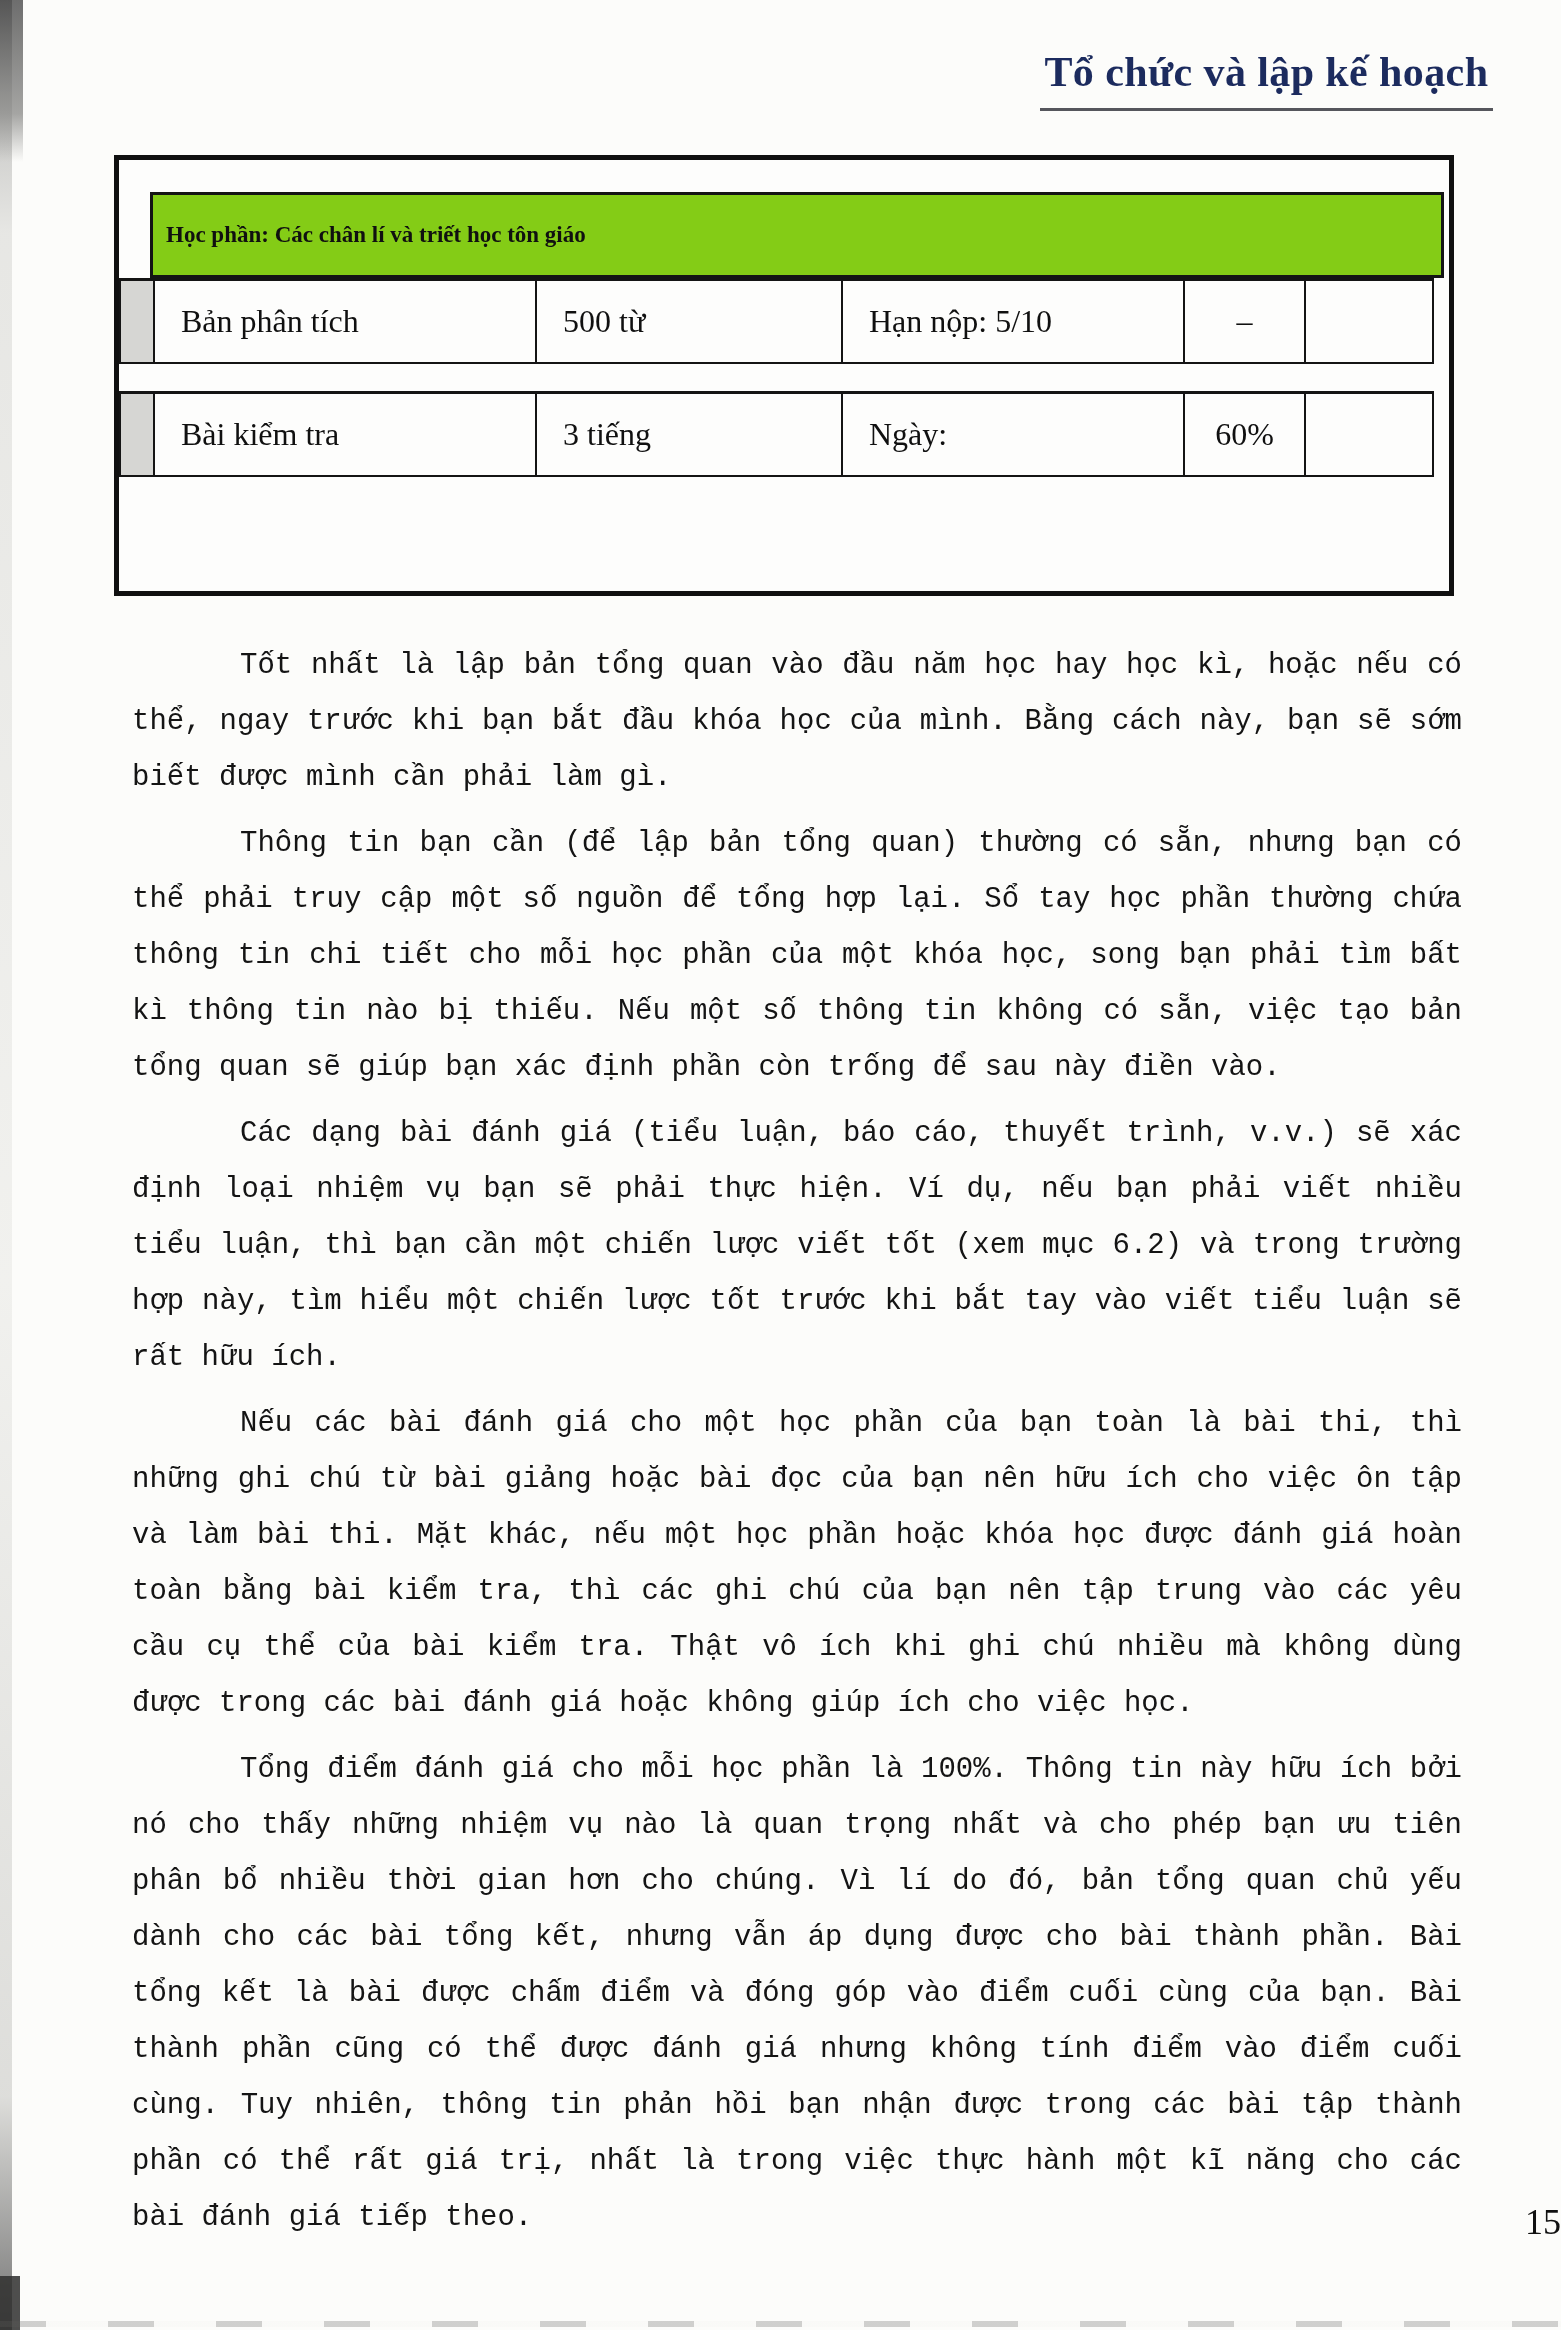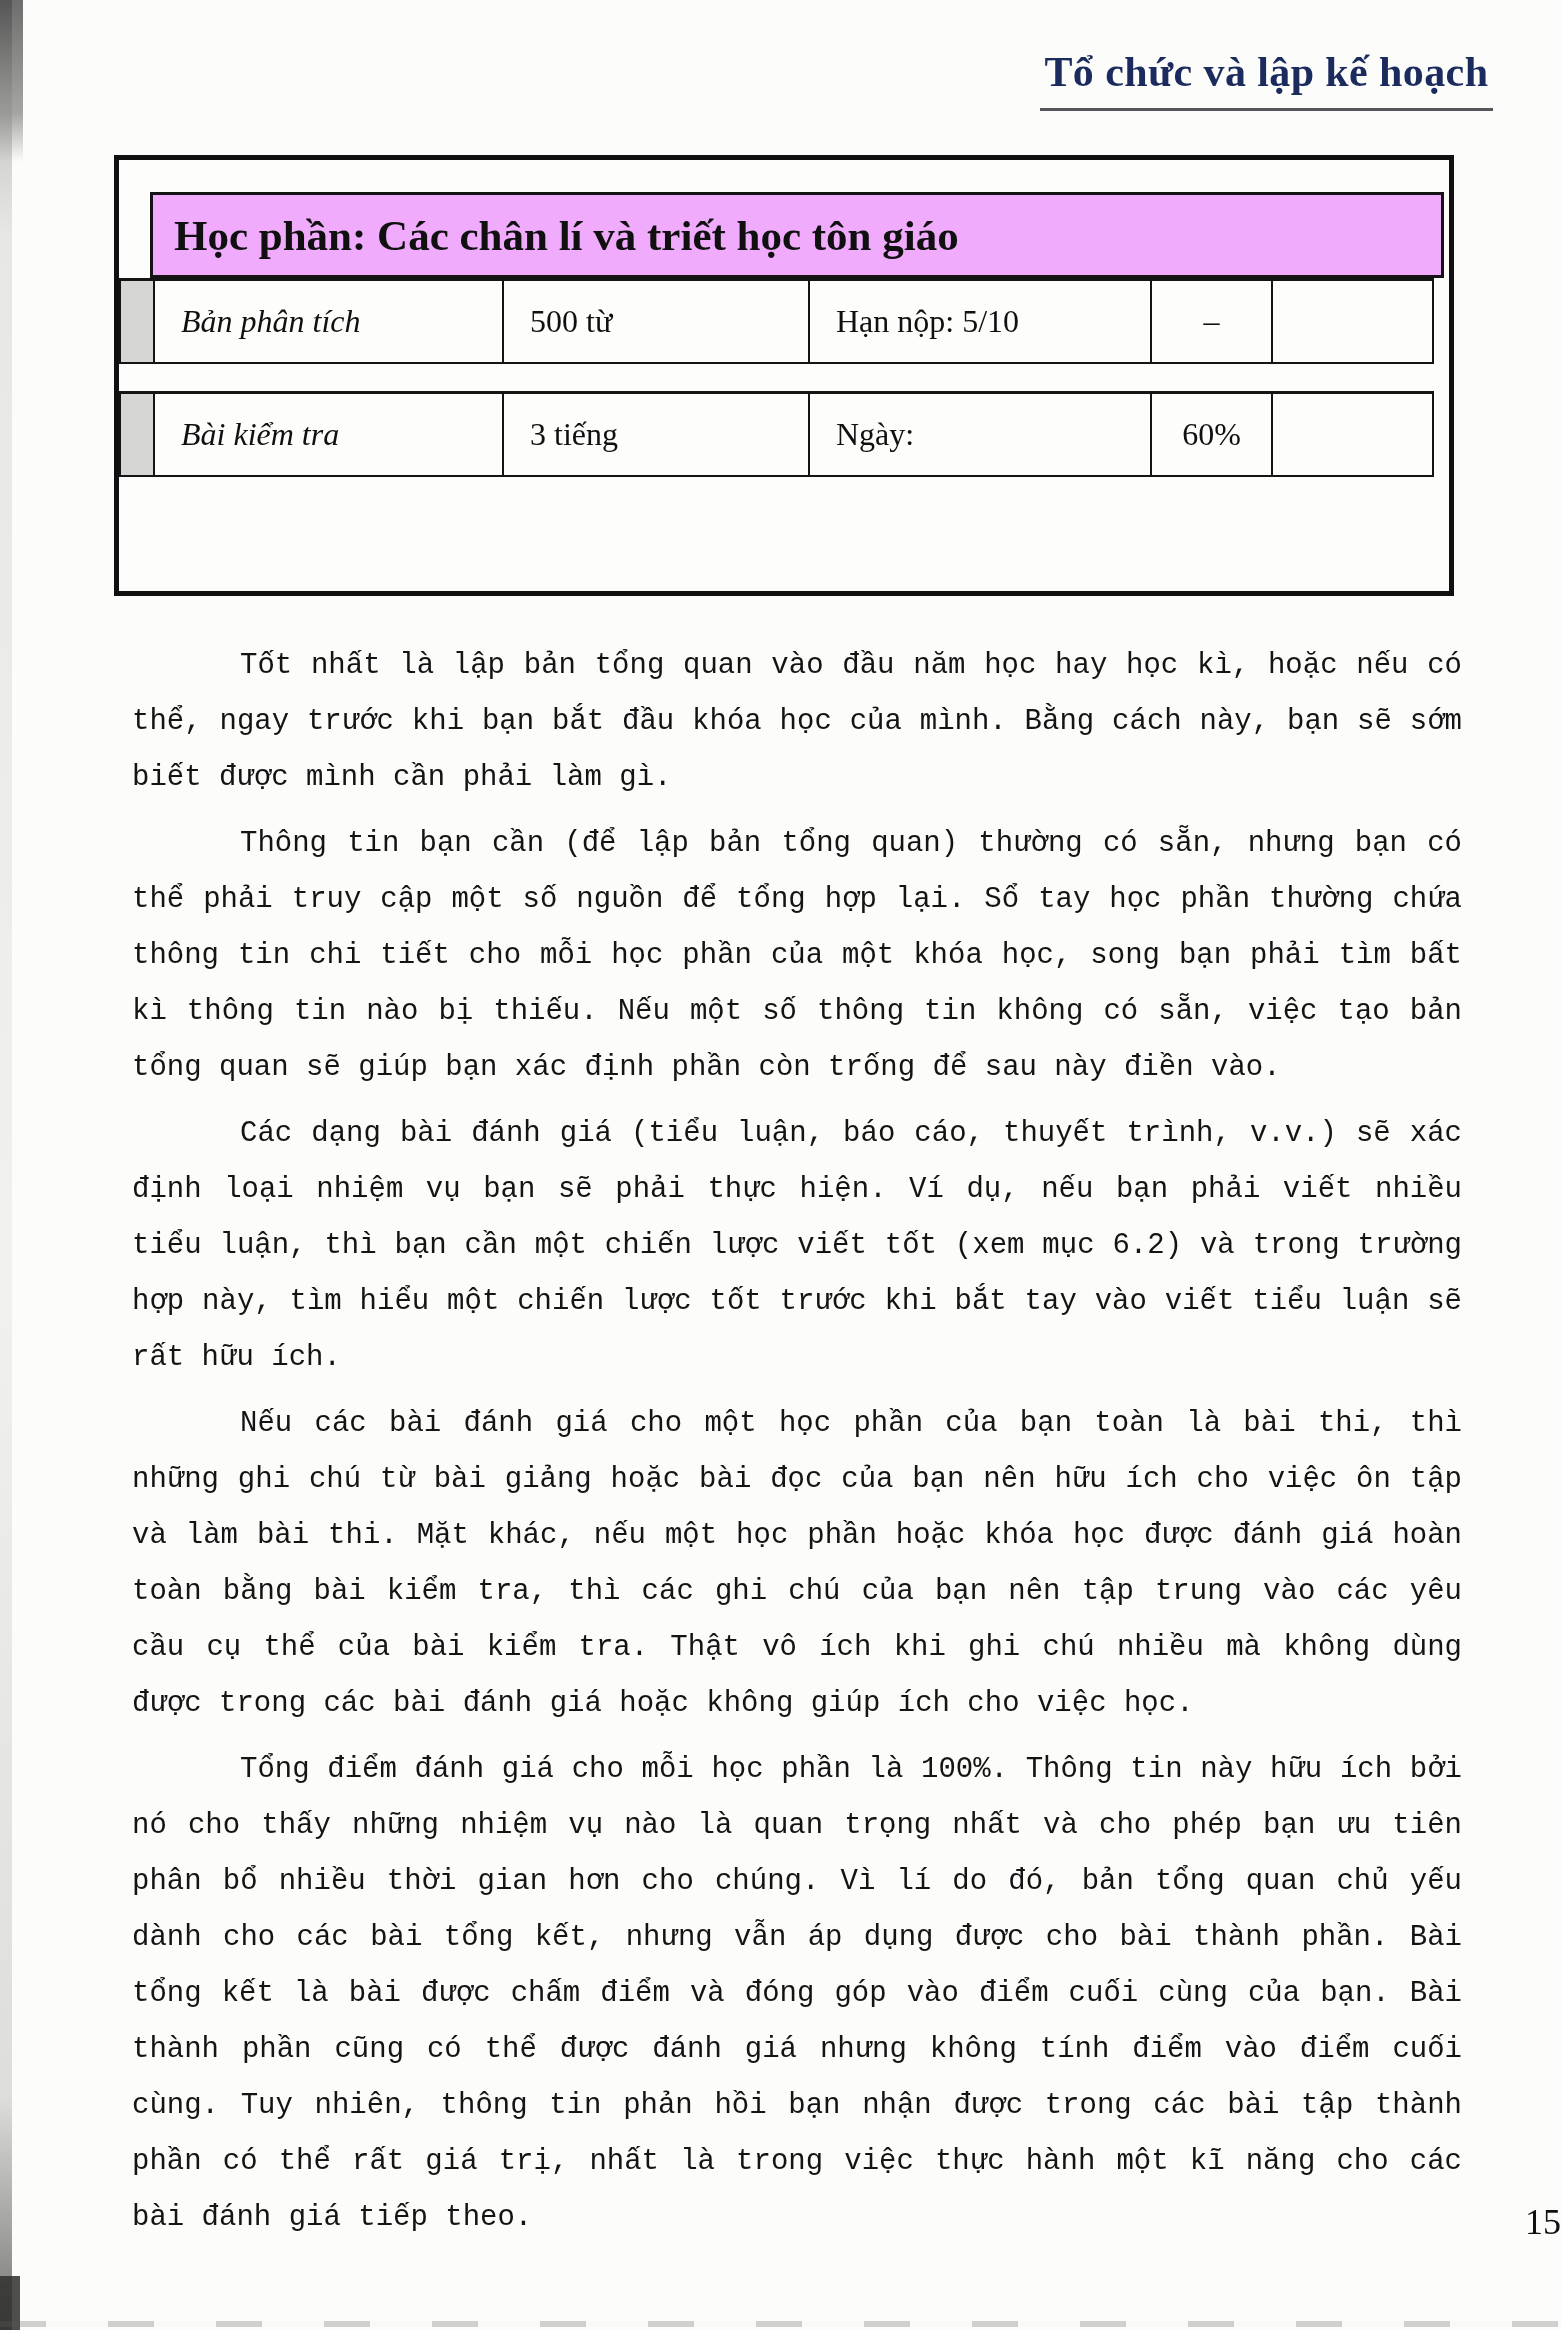--- a/index.html
+++ b/index.html
@@ -38,39 +38,39 @@
     border-bottom:3.1px solid #55565c;
     letter-spacing:0.4px;
   }
   
   .overview-box{
     position:absolute;left:114px;top:155px;width:1330px;height:431px;
     border:5.4px solid #101010;background:#fdfdfc;
   }
   .ov-title{
     margin:32px 4.6px 0 31px;height:80px;
-    background:#f0abfc;border:3.1px solid #141414;
+    background:#84cc16;border:3.1px solid #141414;
     display:flex;align-items:center;
-    padding-left:21px;
-    font-size:43px;font-weight:bold;color:#101010;
+    padding-left:13px;
+    font-size:23px;font-weight:bold;color:#101010;
   }
   .ov-row{
     display:flex;height:81px;margin:0 15.5px 0 0;
     border:2.3px solid #141414;border-top-width:3.1px;
     background:#fdfdfc;
   }
   .ov-row.gap-above{margin-top:27px;}
   .ov-cell{
     display:flex;align-items:center;
     border-right:2.3px solid #141414;
     font-size:32px;color:#101010;
     padding-left:26px;box-sizing:border-box;
   }
   .ov-gutter{width:34px;background:#d6d6d3;padding-left:0;}
-  .ov-name{width:349px;font-style:italic;}
+  .ov-name{width:382px;}
   .ov-length{width:306px;}
   .ov-due{width:342px;}
   .ov-weight{width:121px;justify-content:center;padding-left:0;}
   .ov-blank{flex:1;border-right:none;}
   
   .body-text{
     position:absolute;left:116px;top:638px;width:1346px;
     font-size:29px;line-height:56px;text-align:justify;
     color:#141414;
   }

